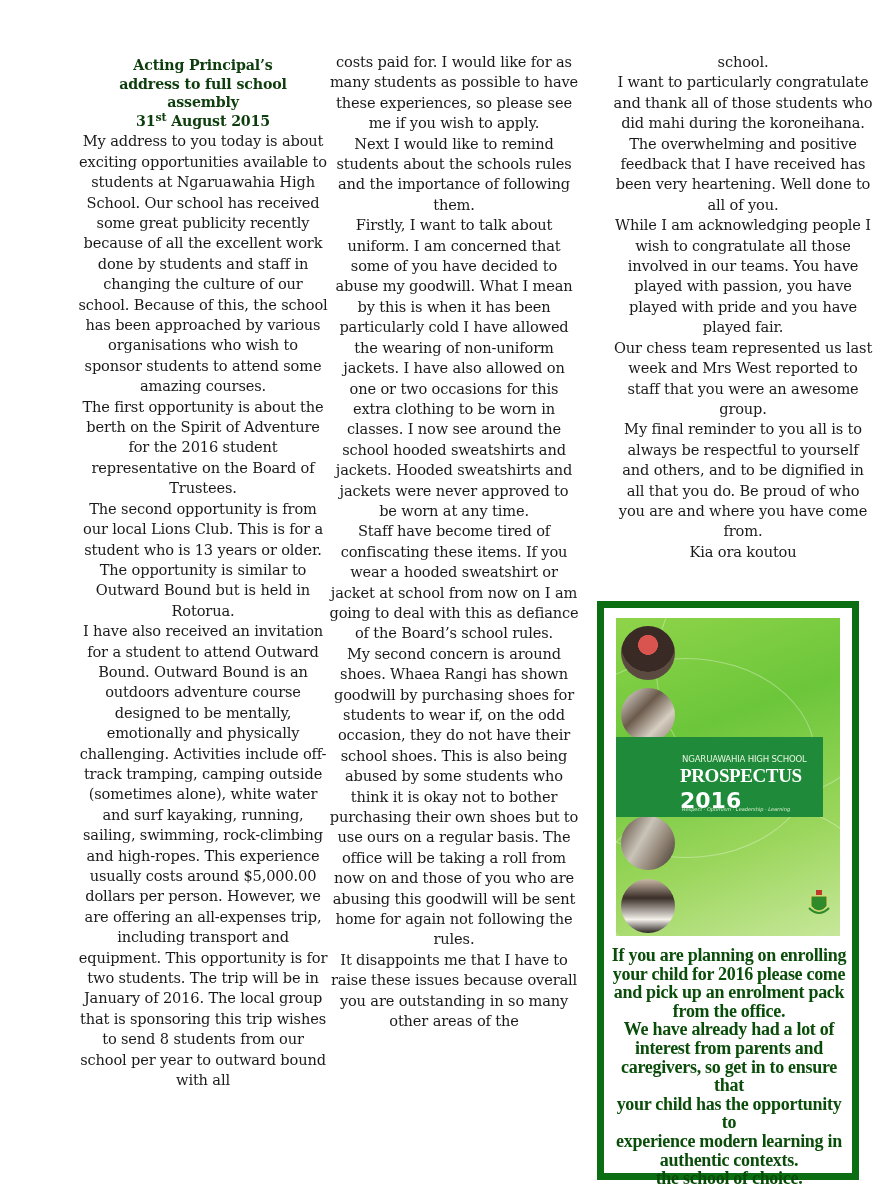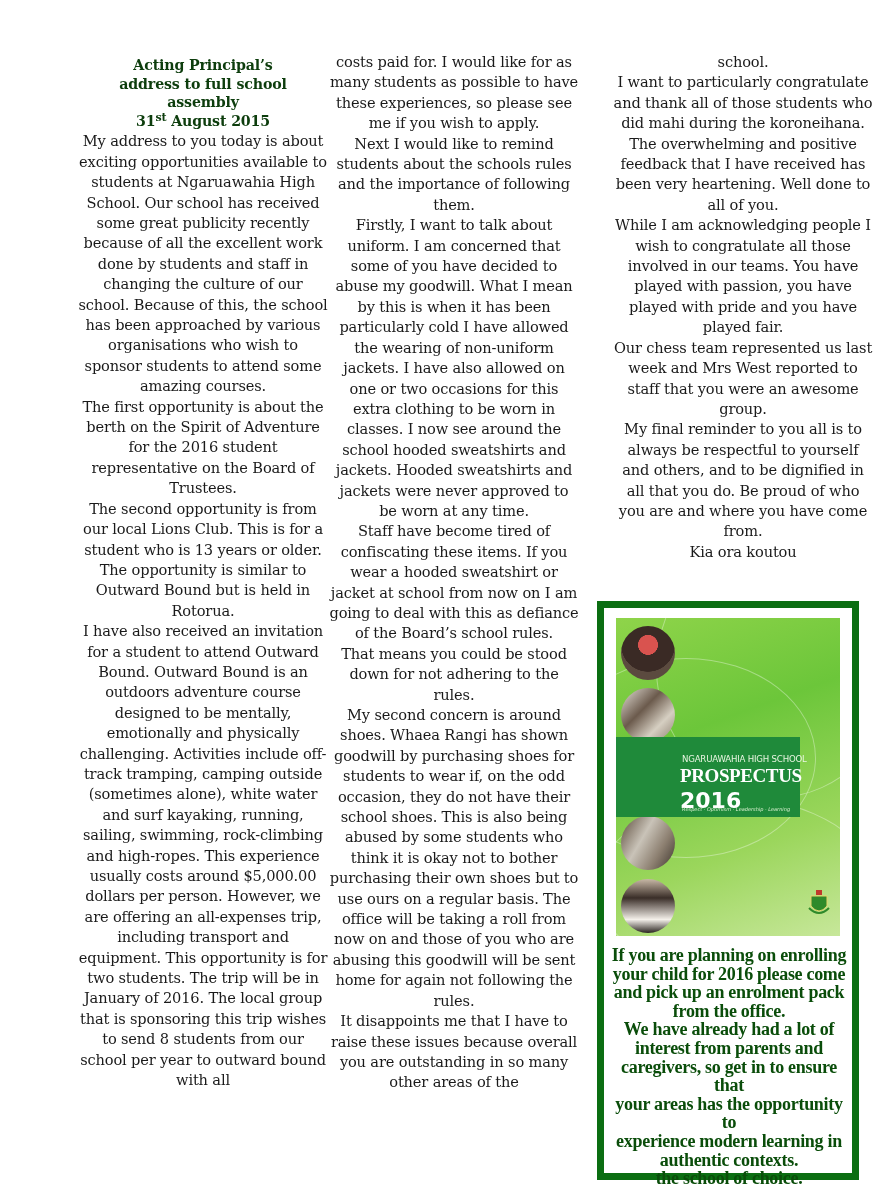--- a/index.html
+++ b/index.html
@@ -10,21 +10,21 @@
   #col1 { left: 78px; width: 250px; top: 56px; }
   #col2 { left: 329px; width: 250px; }
   #col3 { left: 612px; width: 262px; }
   .title { text-align: center; color: #0d3d0d; font-weight: bold; font-family: "DejaVu Serif", serif; font-size: 14.2px; line-height: 18.6px; margin-bottom: 1px; }
   .title sup { font-size: 11px; vertical-align: 5px; line-height: 0; }
   .signoff { margin-top: 22px; }
   #promo { position: absolute; left: 597px; top: 601px; width: 262px; height: 579px; border: 7px solid #0b6e12; background: #ffffff; }
   #cover { position: absolute; left: 12px; top: 10px; width: 224px; height: 318px; background: linear-gradient(160deg, #8fd44a 0%, #6cc63a 35%, #9bd65c 70%, #c7e79a 100%); overflow: hidden; }
   .swirl { position: absolute; border: 1.5px solid rgba(255,255,255,0.35); border-radius: 50%; }
   .circle { position: absolute; left: 5px; width: 54px; height: 54px; border-radius: 50%; overflow: hidden; }
-  #band { position: absolute; left: 0; top: 119px; width: 184px; height: 80px; background: #1f8a3a; padding-left: 30px; }
+  #band { position: absolute; left: 0; top: 119px; width: 207px; height: 80px; background: #1f8a3a; padding-left: 30px; }
   #band .school { position: absolute; left: 66px; top: 17px; color: #e8f5e0; font-family: "DejaVu Sans", sans-serif; font-size: 8.6px; letter-spacing: -0.2px; white-space: nowrap; }
   #band .prospectus { position: absolute; left: 64px; top: 28px; color: #ffffff; font-family: Liberation Serif, serif; font-weight: bold; font-size: 19px; letter-spacing: -0.4px; white-space: nowrap; }
   #band .year { position: absolute; left: 64px; top: 51px; color: #ffffff; font-family: "DejaVu Sans", sans-serif; font-weight: bold; font-size: 22px; white-space: nowrap; }
   #band .motto { position: absolute; left: 66px; top: 69px; color: #d9f0cf; font-family: "DejaVu Sans", sans-serif; font-style: italic; font-size: 5px; white-space: nowrap; }
   #crest { position: absolute; left: 192px; top: 270px; width: 22px; height: 30px; }
   #promo-text { position: absolute; left: 4px; top: 338px; width: 242px; text-align: center; color: #0a4d0a; font-family: "Liberation Serif", "DejaVu Serif", serif; font-weight: bold; font-size: 18px; line-height: 18.6px; letter-spacing: -0.3px; }
 </style>
 </head>
 <body>
 
@@ -39,21 +39,20 @@
   <p>The first opportunity is about the berth on the Spirit of Adventure for the 2016 student representative on the Board of Trustees.</p>
   <p>The second opportunity is from our local Lions Club. This is for a student who is 13 years or older. The opportunity is similar to Outward Bound but is held in Rotorua.</p>
   <p>I have also received an invitation for a student to attend Outward Bound. Outward Bound is an outdoors adventure course designed to be mentally, emotionally and physically challenging. Activities include off-track tramping, camping outside (sometimes alone), white water and surf kayaking, running, sailing, swimming, rock-climbing and high-ropes. This experience usually costs around $5,000.00 dollars per person. However, we are offering an all-expenses trip, including transport and equipment. This opportunity is for two students. The trip will be in January of 2016. The local group that is sponsoring this trip wishes to send 8 students from our school per year to outward bound with all</p>
 </div>
 
 <div id="col2" class="col">
   <p>costs paid for.  I would like for as many students as possible to have these experiences, so please see me if you wish to apply.</p>
   <p>Next I would like to remind students about the schools rules and the importance of following them.</p>
   <p>Firstly, I want to talk about uniform. I am concerned that some of you have decided to abuse my goodwill. What I mean by this is when it has been particularly cold I have allowed the wearing of non-uniform jackets. I have also allowed on one or two occasions for this extra clothing to be worn in classes.  I now see around the school hooded sweatshirts and jackets. Hooded sweatshirts and jackets were never approved to be worn at any time.</p>
   <p>Staff have become tired of confiscating these items. If you wear a hooded sweatshirt or jacket at school from now on I am going to deal with this as defiance of the Board’s school rules.</p>
-  <p>That means you could be stood down for not adhering to the rules.</p>
   <p>My second concern is around shoes. Whaea Rangi has shown goodwill by purchasing shoes for students to wear if, on the odd occasion, they do not have their school shoes. This is also being abused by some students who think it is okay not to bother purchasing their own shoes but to use ours on a regular basis. The office will be taking a roll from now on and those of you who are abusing this goodwill will be sent home for again not following the rules.</p>
   <p>It disappoints me that I have to raise these issues because overall you are outstanding in so many other areas of the</p>
 </div>
 
 <div id="col3" class="col">
   <p>school.</p>
   <p>I want to particularly congratulate and thank all of those students who did mahi during the koroneihana. The overwhelming and positive feedback that I have received has been very heartening. Well done to all of you.</p>
   <p>While I am acknowledging people I wish to congratulate all those involved in our teams. You have played with passion, you have played with pride and you have played fair.</p>
   <p>Our chess team represented us last week and Mrs West reported to staff that you were an awesome group.</p>
   <p>My final reminder to you all is to always be respectful to yourself and others, and to be dignified in all that you do.  Be proud of who you are and where you have come from.</p>
@@ -83,18 +82,18 @@
     </svg>
   </div>
   <div id="promo-text">
     <div>If you are planning on enrolling</div>
     <div>your child for 2016 please come</div>
     <div>and pick up an enrolment pack</div>
     <div>from the office.</div>
     <div>We have already had a lot of</div>
     <div>interest from parents and</div>
     <div>caregivers, so get in to ensure that</div>
-    <div>your areas has the opportunity to</div>
+    <div>your child has the opportunity to</div>
     <div>experience modern learning in</div>
     <div>authentic contexts.</div>
     <div>the school of choice.</div>
   </div>
 </div>
 
 </body></html>

